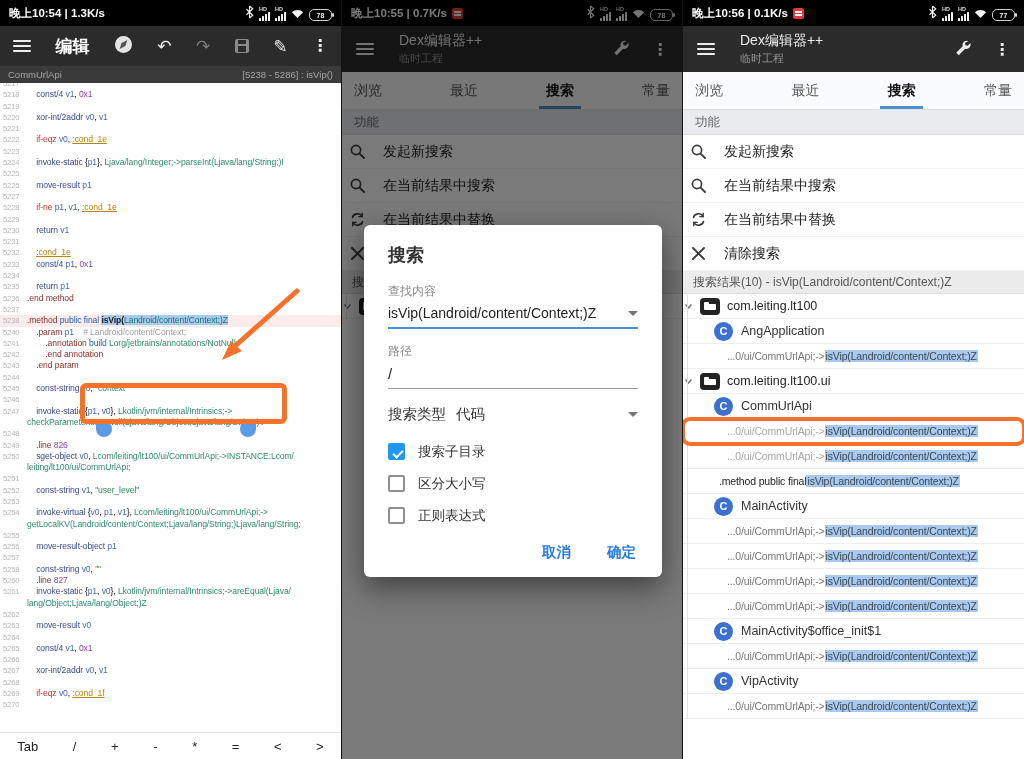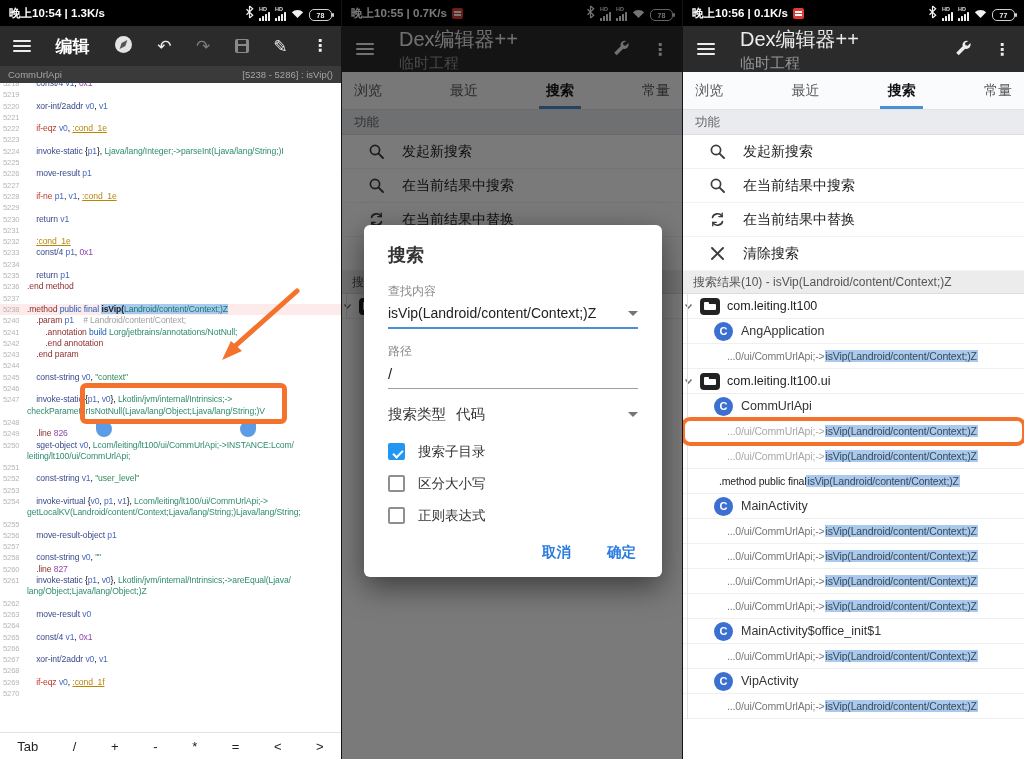--- a/index.html
+++ b/index.html
@@ -55,31 +55,31 @@
   .annot-arrow { position:absolute; left:0; top:0; z-index:7; pointer-events:none; }
   .sel-handle { position:absolute; width:16px; height:16px; background:#5c9ce6; z-index:6; }
   .sel-handle.lh { left:96px; top:338px; border-radius:0 50% 50% 50%; }
   .sel-handle.rh { left:240px; top:338px; border-radius:50% 0 50% 50%; }
 
   
   .appbar { height:46px; background:#2b2b2b; display:flex; align-items:center; padding:0 14px; }
   .hamburger { width:18px; height:12px; display:flex; flex-direction:column; justify-content:space-between; flex:none; }
   .hamburger i { height:2px; background:#ececec; border-radius:1px; }
   .appbar-titles { margin-left:25px; flex:1; }
-  .appbar-t1 { color:#ececec; font-size:20px; font-weight:500; }
-  .appbar-t2 { color:#969696; font-size:15px; margin-top:1px; }
+  .appbar-t1 { color:#ececec; font-size:14px; font-weight:500; }
+  .appbar-t2 { color:#969696; font-size:11px; margin-top:1px; }
   .appbar-icons { display:flex; align-items:center; gap:22px; }
   .kebab { color:#ececec; font-size:16px; font-weight:bold; letter-spacing:0; }
   .tabbar { height:38px; background:#fafbfc; display:flex; border-bottom:1px solid #e2e2e2;gap:44px; }
   .tab { flex:1; display:flex; align-items:center; justify-content:center; font-size:14px; color:#5a5a5a; position:relative; }
   .tab.active { color:#111; font-weight:bold; }
   .tab.active::after { content:""; position:absolute; bottom:0; left:9%; width:82%; height:3px; background:#4a90d2; }
   .func-band { height:25px; background:#e9ebee; color:#666; font-size:12.5px; display:flex;
     align-items:center; padding-left:12px; border-bottom:1px solid #dcdcdc; }
-  .menu-item { height:34px; display:flex; align-items:center; padding-left:25px; gap:17px;
+  .menu-item { height:34px; display:flex; align-items:center; padding-left:6px; gap:17px;
     background:#fff; font-size:14px; color:#222; border-bottom:1px solid #f2f2f2; }
   .menu-item .mi-ico { width:18px; height:18px; flex:none; display:flex; align-items:center; justify-content:center; }
   .results-band { height:23px; background:#ececec; color:#555; font-size:12px; display:flex;
     align-items:center; padding-left:10px; border-bottom:1px solid #ddd; white-space:nowrap; }
   .tree { position:relative; background:#fff; }
   .tree::before { content:""; position:absolute; left:4px; top:0; bottom:0; width:1px; background:#e3e3e3; }
   .trow { height:25px; display:flex; align-items:center; border-bottom:1px solid #efefef; background:#fff; }
   .trow.folder { padding-left:0; gap:7px; font-size:12.5px; color:#1d1d1d; font-weight:500; }
   .trow.cls { padding-left:31px; gap:8px; font-size:12.5px; color:#333; }
   .trow.res { padding-left:44px; font-size:10.5px; color:#777; letter-spacing:-0.15px; white-space:nowrap; }
@@ -172,20 +172,21 @@
       <span class="floppy"></span>
       <span class="tb-ico">✎</span>
       <span class="tb-ico kebab">⋮</span>
     </div>
     <div class="ed-subbar">
       <span>CommUrlApi</span>
       <span>[5238 - 5286] : isVip()</span>
     </div>
     <div class="code-area">
       <div class="code-scroll" id="code-lines">
+          <div class="crow"><span class="ln">5217</span><span class="ct"></span></div>
           <div class="crow"><span class="ln">5218</span><span class="ct">    <span class="c-op">const/4</span> <span class="c-reg">v1</span>, <span class="c-num">0x1</span></span></div>
           <div class="crow"><span class="ln">5219</span><span class="ct"></span></div>
           <div class="crow"><span class="ln">5220</span><span class="ct">    <span class="c-op">xor-int/2addr</span> <span class="c-reg">v0</span>, <span class="c-reg">v1</span></span></div>
           <div class="crow"><span class="ln">5221</span><span class="ct"></span></div>
           <div class="crow"><span class="ln">5222</span><span class="ct">    <span class="c-if">if-eqz</span> <span class="c-reg">v0</span>, <span class="c-lbl">:cond_1e</span></span></div>
           <div class="crow"><span class="ln">5223</span><span class="ct"></span></div>
           <div class="crow"><span class="ln">5224</span><span class="ct">    <span class="c-op">invoke-static</span> {<span class="c-reg">p1</span>}, <span class="c-typ">Ljava/lang/Integer;-&gt;parseInt(Ljava/lang/String;)I</span></span></div>
           <div class="crow"><span class="ln">5225</span><span class="ct"></span></div>
           <div class="crow"><span class="ln">5226</span><span class="ct">    <span class="c-op">move-result</span> <span class="c-reg">p1</span></span></div>
           <div class="crow"><span class="ln">5227</span><span class="ct"></span></div>

